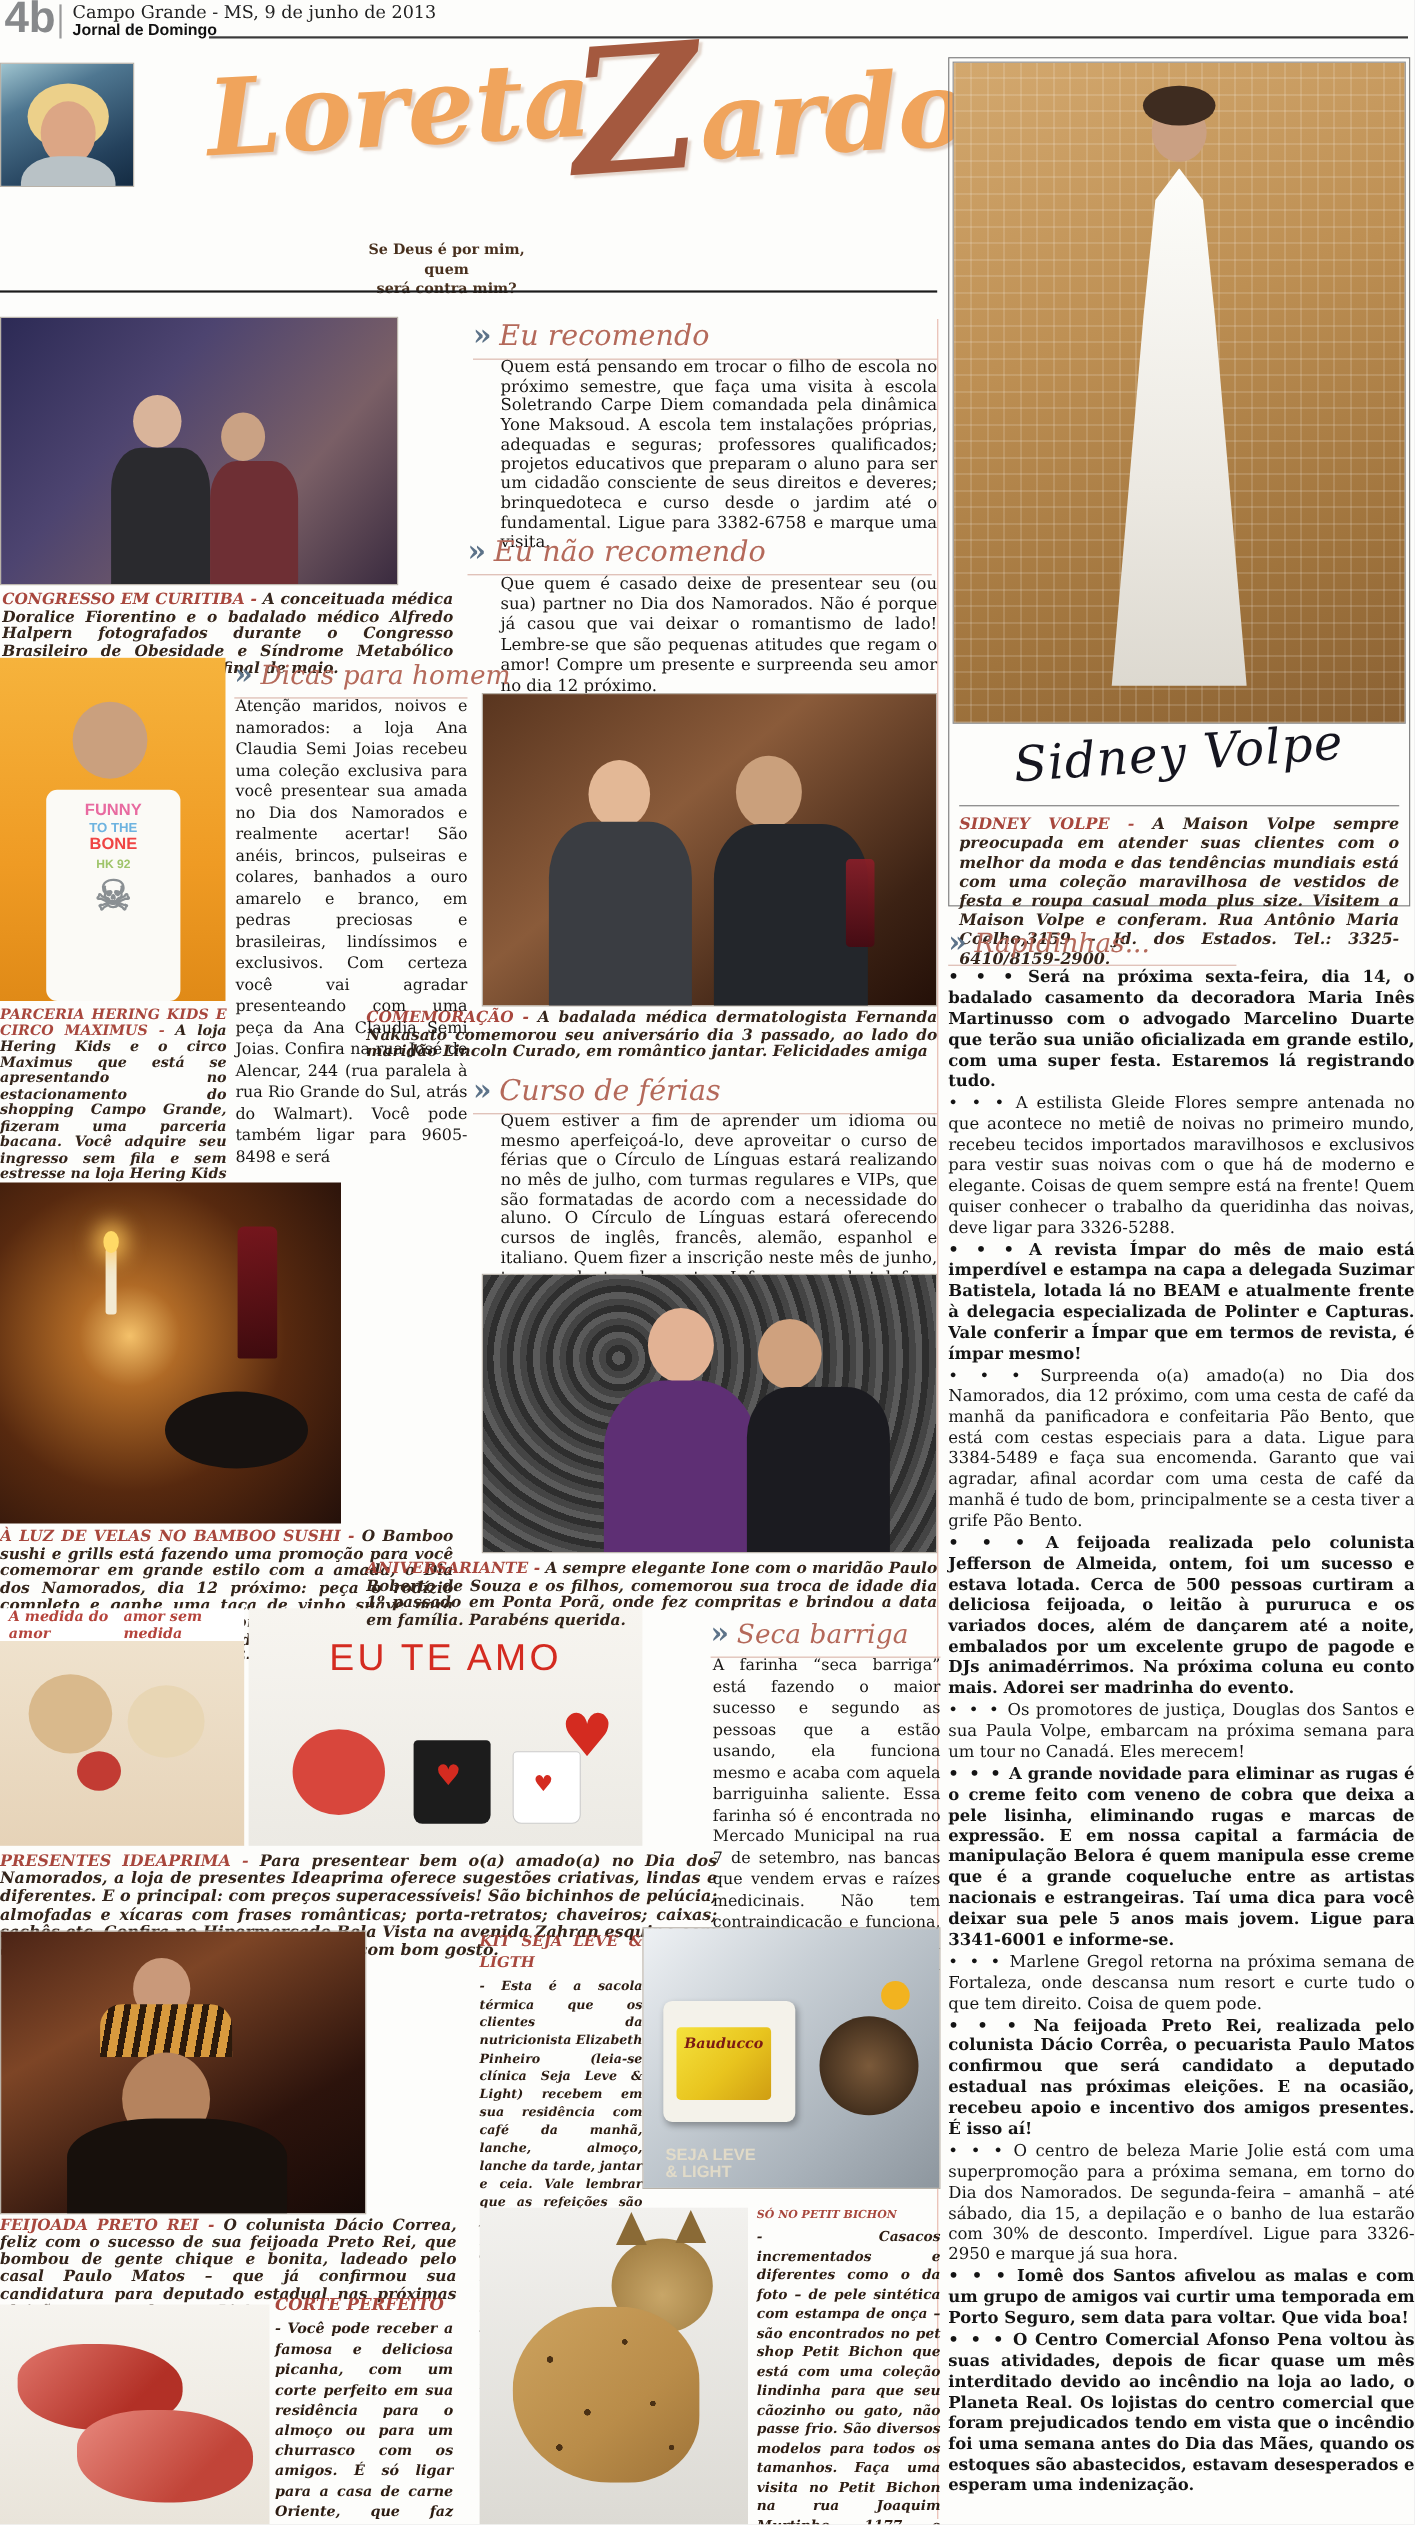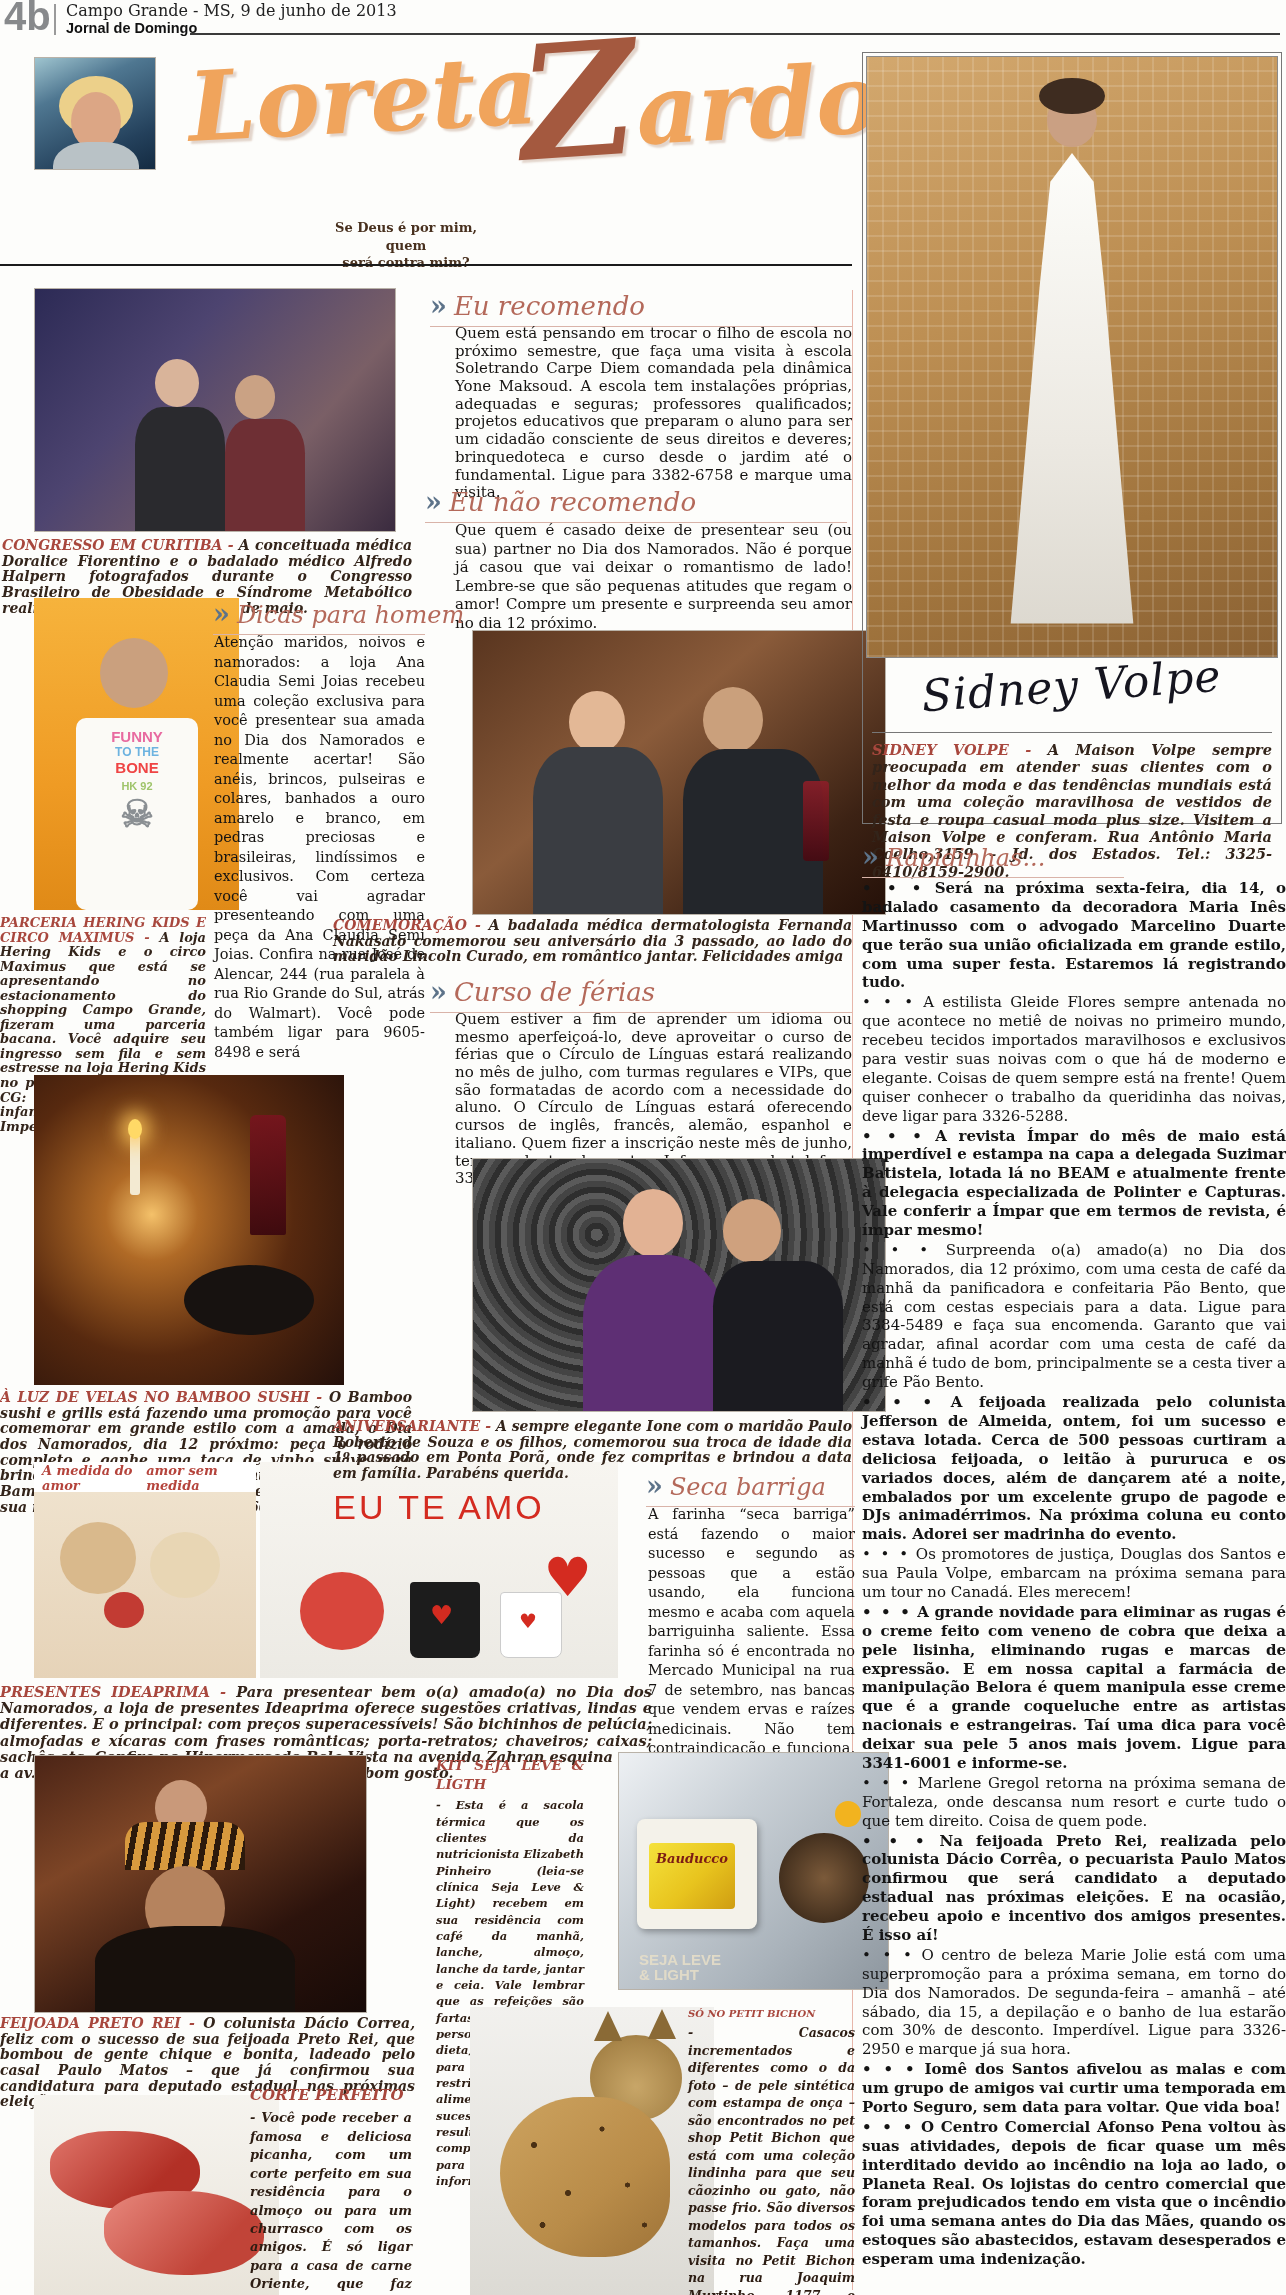--- a/index.html
+++ b/index.html
@@ -20,21 +20,21 @@
   
   .logo-part{position:absolute;font-style:italic;font-weight:bold;
              font-family:"DejaVu Serif",serif;text-shadow:3px 3px 2px rgba(130,70,30,.22);}
   .logo-loreta{left:188px;top:42px;font-size:96px;color:#f0a45c;transform:rotate(-3deg);}
   .logo-z{left:520px;top:8px;font-size:158px;color:#a4593f;transform:rotate(-4deg);}
   .logo-ardo{left:636px;top:48px;font-size:96px;color:#f0a45c;transform:rotate(-3deg);}
   .tagline{position:absolute;left:328px;top:219px;width:156px;text-align:center;
            font-size:13px;font-weight:bold;color:#48301e;line-height:1.35;}
 
   
-  .photo{position:absolute;border:1px solid #b9b2a8;overflow:hidden;margin-left:34px;}
+  .photo{position:absolute;border:1px solid #b9b2a8;overflow:hidden;}
   .ph-columnist{left:0;top:57px;width:122px;height:113px;
     background:linear-gradient(155deg,#9fc4cf 0%,#4f7791 30%,#24415c 75%,#142b42 100%);}
   .ph-congresso{left:0;top:288px;width:362px;height:244px;
     background:linear-gradient(130deg,#2c2a55 0%,#4d4470 35%,#7a5f66 70%,#3a2b3f 100%);}
   .ph-hering{left:0;top:598px;width:205px;height:312px;
     background:linear-gradient(180deg,#f6b33c 0%,#ef9b24 60%,#e08a17 100%);border:none;}
   .ph-bamboo{left:0;top:1075px;width:310px;height:310px;border:none;
     background:radial-gradient(circle at 38% 45%,#f4c16a 0%,#b06a26 18%,#57290f 55%,#24100a 100%);}
   .ph-comemoracao{left:438px;top:630px;width:414px;height:285px;
     background:linear-gradient(140deg,#59351f 0%,#8a5b3a 40%,#3c2214 80%,#241008 100%);}

